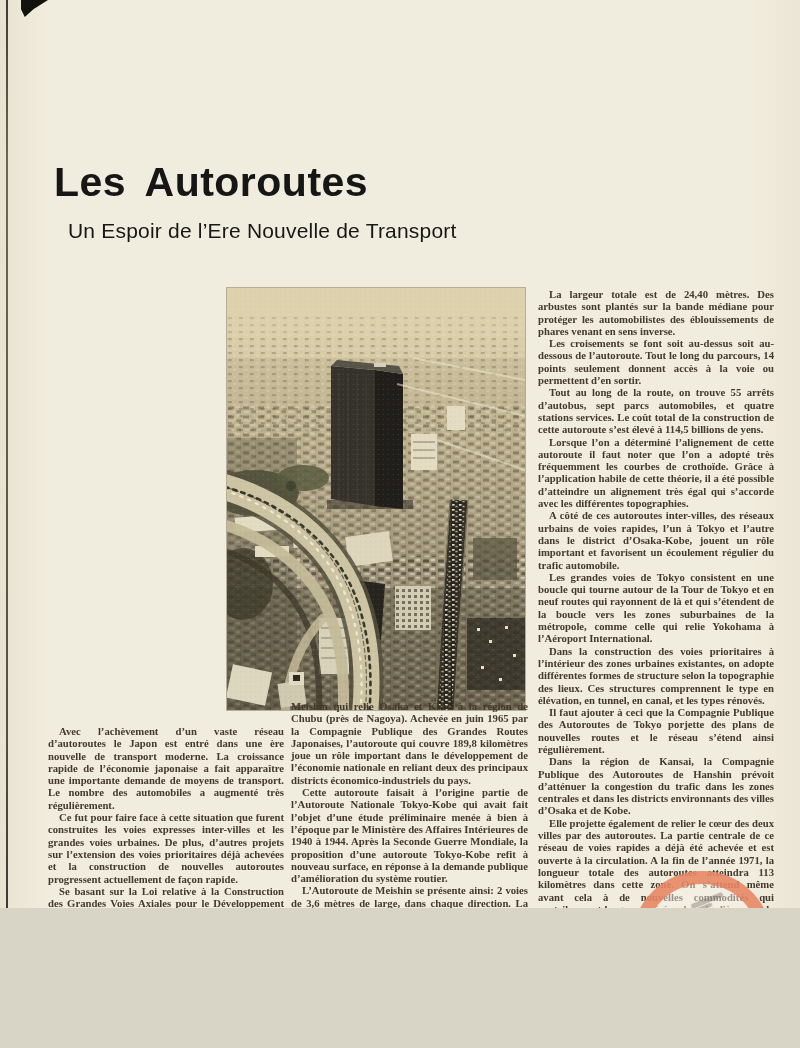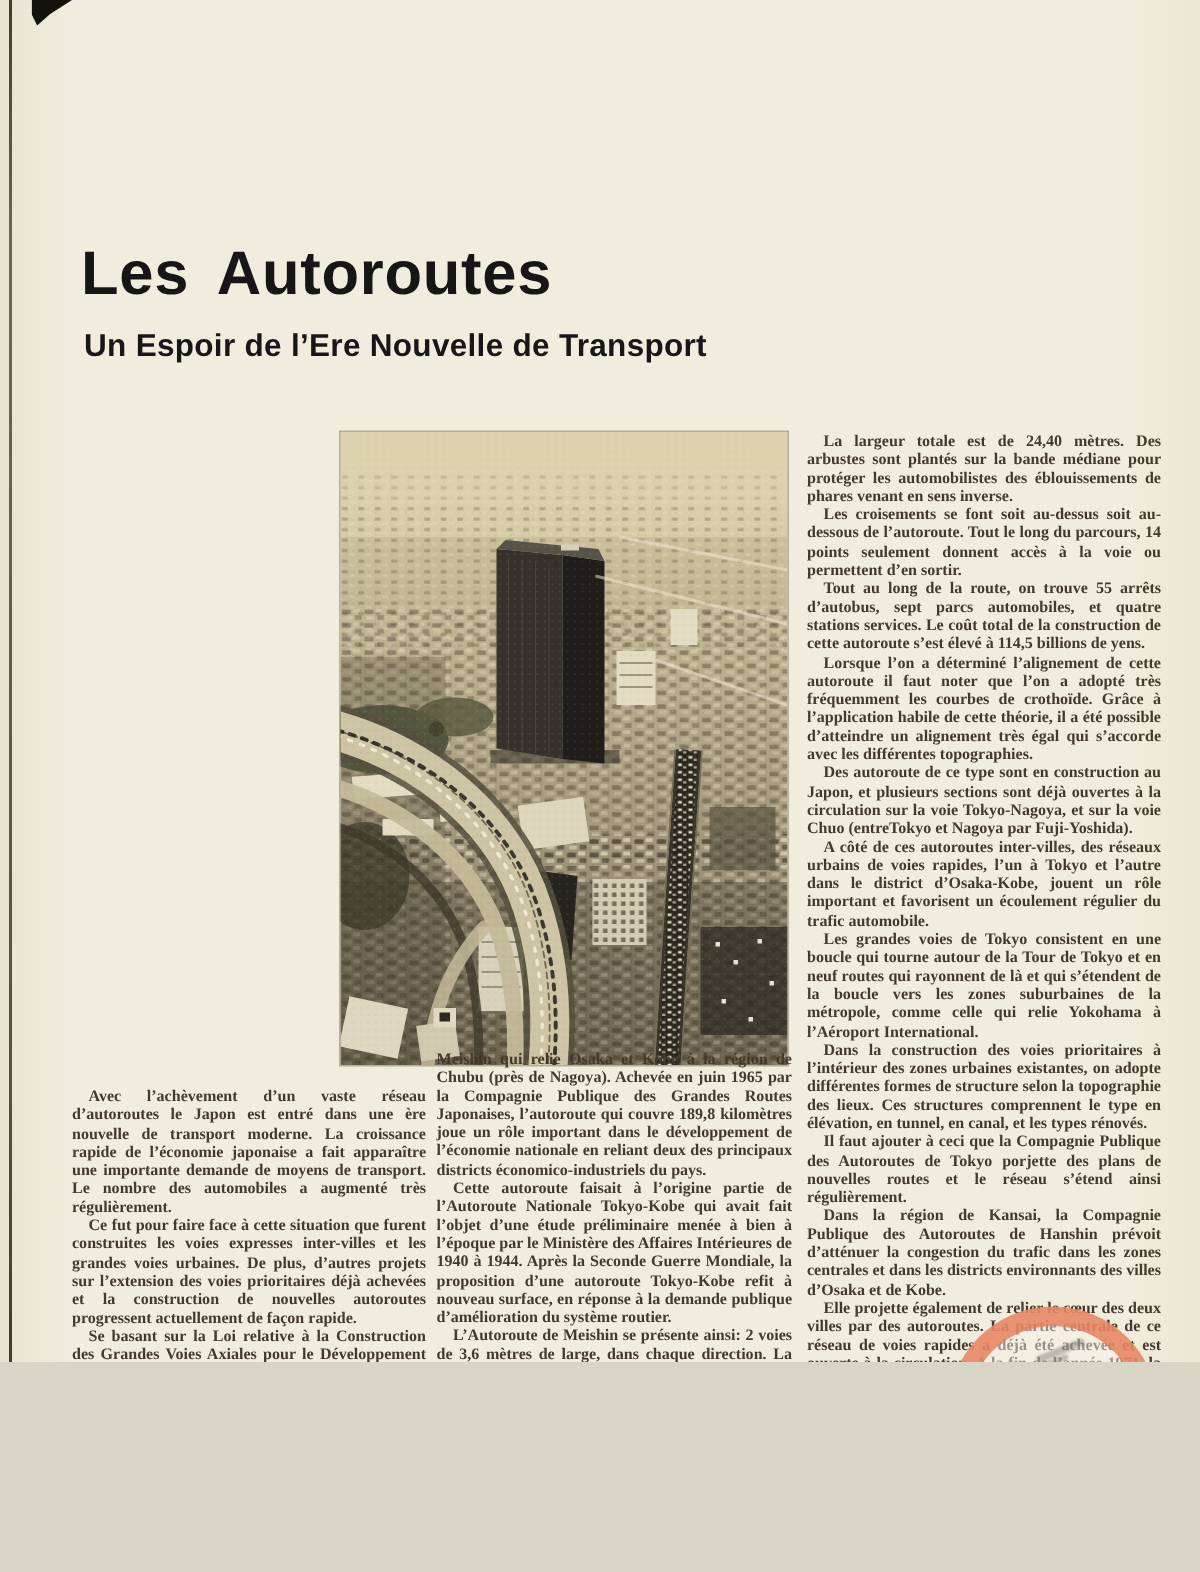--- a/index.html
+++ b/index.html
@@ -9,22 +9,22 @@
     background-image:linear-gradient(90deg, rgba(190,180,150,.18) 0%, rgba(255,255,248,0) 6%, rgba(255,255,248,0) 94%, rgba(200,190,160,.15) 100%);
     font-family:"Liberation Serif", serif;
   }
   .edge-line{position:absolute;left:6px;top:0;bottom:0;width:2px;
     background:linear-gradient(#201e16,#55503f 18%,#3a362a 80%,#1f1d16);opacity:.85;}
   .corner-mark{position:absolute;left:21px;top:0;width:27px;height:17px;background:#14120d;
     clip-path:polygon(0 0,100% 0,46% 55%,14% 100%,0 55%);}
   h1.title{position:absolute;left:54px;top:162px;margin:0;
     font-family:"Liberation Sans", sans-serif;font-weight:bold;font-size:41px;line-height:1;
     letter-spacing:.5px;word-spacing:8px;color:#161616;}
-  h2.subtitle{position:absolute;left:56px;top:219px;margin:0;
-    font-family:"Liberation Sans", sans-serif;font-weight:bold;font-size:21px;line-height:1.1;
+  h2.subtitle{position:absolute;left:68px;top:219px;margin:0;
+    font-family:"Liberation Sans", sans-serif;font-weight:normal;font-size:21px;line-height:1.1;
     color:#171717;letter-spacing:.2px;text-align:center;}
   figure.photo{position:absolute;left:227px;top:288px;width:298px;height:422px;margin:0;
     outline:1px solid rgba(120,110,85,.5);}
   .col{position:absolute;}
   .col-left{left:48px;top:725px;width:236px;}
   .col-middle{left:291px;top:700px;width:237px;}
   .col-right{left:538px;top:288px;width:236px;}
   .col p{margin:0;font-size:10.7px;line-height:12.3px;text-align:justify;
     color:#43392d;font-weight:bold;hyphens:auto;-webkit-hyphens:auto;}
   .col p.indent{text-indent:11px;}
@@ -193,21 +193,20 @@
     <p>Meishin qui relie Osaka et Kobe à la région de Chubu (près de Nagoya). Achevée en juin 1965 par la Compagnie Publique des Grandes Routes Japonaises, l’autoroute qui couvre 189,8 kilomètres joue un rôle important dans le développement de l’économie nationale en reliant deux des principaux districts économico-industriels du pays.</p>
     <p class="indent">Cette autoroute faisait à l’origine partie de l’Autoroute Nationale Tokyo-Kobe qui avait fait l’objet d’une étude préliminaire menée à bien à l’époque par le Ministère des Affaires Intérieures de 1940 à 1944. Après la Seconde Guerre Mondiale, la proposition d’une autoroute Tokyo-Kobe refit à nouveau surface, en réponse à la demande publique d’amélioration du système routier.</p>
     <p class="indent">L’Autoroute de Meishin se présente ainsi: 2 voies de 3,6 mètres de large, dans chaque direction. La route de 7,2 mètres à double voie est flanquée d’un talus et d’une bande latérale et au milieu, d’une bande médiane de 3 mètres.</p>
   </section>
 
   <section class="col col-right">
     <p class="indent">La largeur totale est de 24,40 mètres. Des arbustes sont plantés sur la bande médiane pour protéger les automobilistes des éblouissements de phares venant en sens inverse.</p>
     <p class="indent">Les croisements se font soit au-dessus soit au-dessous de l’autoroute. Tout le long du parcours, 14 points seulement donnent accès à la voie ou permettent d’en sortir.</p>
     <p class="indent">Tout au long de la route, on trouve 55 arrêts d’autobus, sept parcs automobiles, et quatre stations services. Le coût total de la construction de cette autoroute s’est élevé à 114,5 billions de yens.</p>
     <p class="indent">Lorsque l’on a déterminé l’alignement de cette autoroute il faut noter que l’on a adopté très fréquemment les courbes de crothoïde. Grâce à l’application habile de cette théorie, il a été possible d’atteindre un alignement très égal qui s’accorde avec les différentes topographies.</p>
-    <p class="indent">Des autoroute de ce type sont en construction au Japon, et plusieurs sections sont déjà ouvertes à la circulation sur la voie Tokyo-Nagoya, et sur la voie Chuo (entreTokyo et Nagoya par Fuji-Yoshida).</p>
     <p class="indent">A côté de ces autoroutes inter-villes, des réseaux urbains de voies rapides, l’un à Tokyo et l’autre dans le district d’Osaka-Kobe, jouent un rôle important et favorisent un écoulement régulier du trafic automobile.</p>
     <p class="indent">Les grandes voies de Tokyo consistent en une boucle qui tourne autour de la Tour de Tokyo et en neuf routes qui rayonnent de là et qui s’étendent de la boucle vers les zones suburbaines de la métropole, comme celle qui relie Yokohama à l’Aéroport International.</p>
     <p class="indent">Dans la construction des voies prioritaires à l’intérieur des zones urbaines existantes, on adopte différentes formes de structure selon la topographie des lieux. Ces structures comprennent le type en élévation, en tunnel, en canal, et les types rénovés.</p>
     <p class="indent">Il faut ajouter à ceci que la Compagnie Publique des Autoroutes de Tokyo porjette des plans de nouvelles routes et le réseau s’étend ainsi régulièrement.</p>
     <p class="indent">Dans la région de Kansai, la Compagnie Publique des Autoroutes de Hanshin prévoit d’atténuer la congestion du trafic dans les zones centrales et dans les districts environnants des villes d’Osaka et de Kobe.</p>
     <p class="indent">Elle projette également de relier le cœur des deux villes par des autoroutes. La partie centrale de ce réseau de voies rapides a déjà été achevée et est ouverte à la circulation. A la fin de l’année 1971, la longueur totale des autoroutes atteindra 113 kilomètres dans cette zone. On s’attend même avant cela à de nouvelles commodités qui contribueront largement à écouler régulièrement le trafic pour l’Exposition Universelle de 1970.</p>
   </section>
 
   <div class="stamp">
     <div class="stamp-ring"></div>

